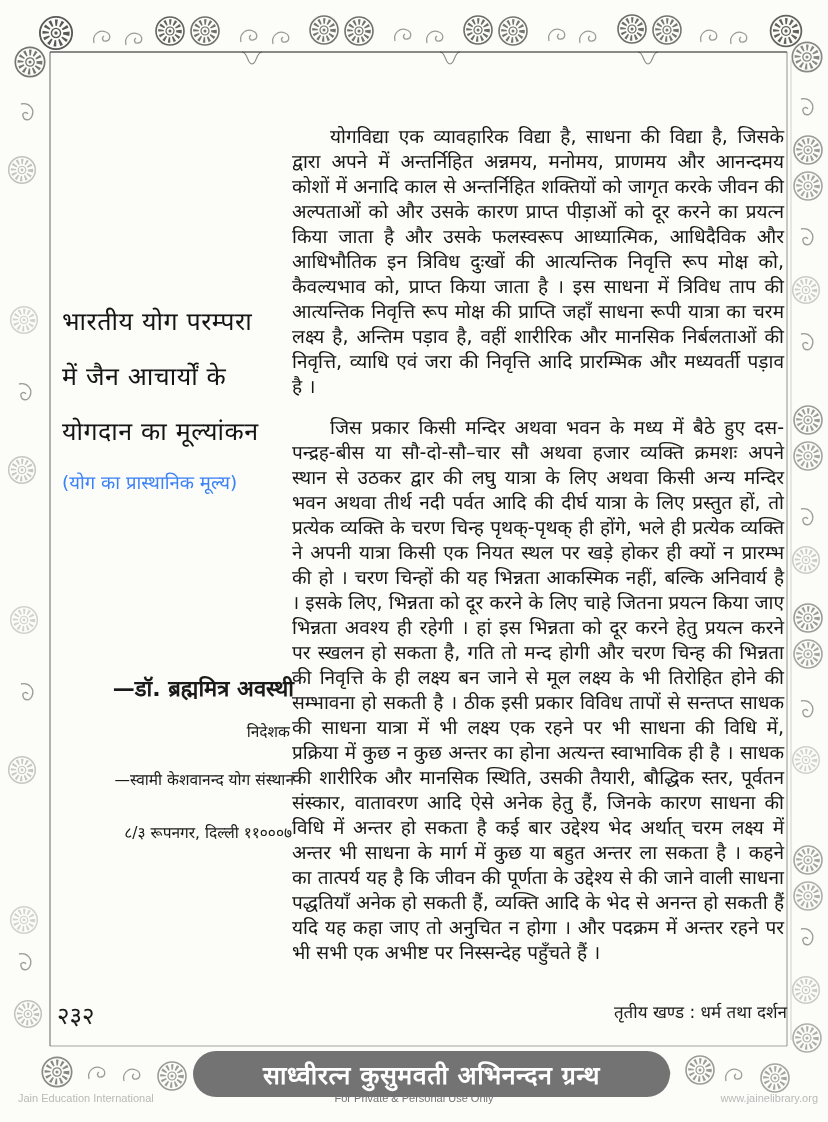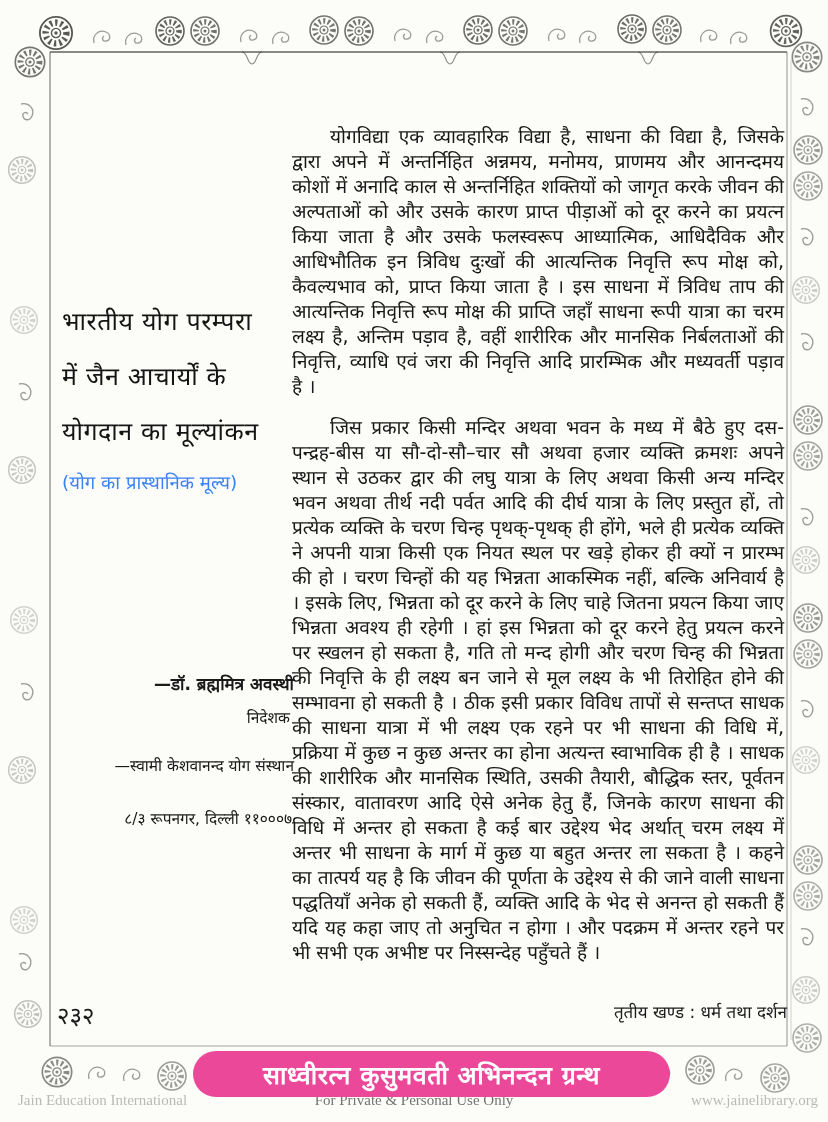--- a/index.html
+++ b/index.html
@@ -15,51 +15,51 @@
   
   .title-block { position:absolute; left:62px; top:294px; width:236px; }
   .title-block .tl {
     display:block; font-size:25px; font-weight:normal; line-height:55px;
     color:#141414; letter-spacing:0.5px; white-space:nowrap;
   }
   .subtitle { margin-top:10px; font-size:18.5px; color:#3b82f6; white-space:nowrap; }
 
   
   .author-block { position:absolute; left:56px; top:672px; width:238px; text-align:right; }
-  .author-name { font-size:17px; font-weight:bold; margin-bottom:11px; white-space:nowrap; }
+  .author-name { font-size:22px; font-weight:bold; margin-bottom:18px; white-space:nowrap; }
   .author-designation { font-size:15.5px; margin-bottom:26px; padding-right:4px; }
   .author-institution { font-size:15.5px; margin-bottom:31px; white-space:nowrap; }
   .author-address { font-size:15.5px; padding-right:2px; white-space:nowrap; }
 
   
   .body-text { position:absolute; left:292px; top:124px; width:492px; }
   .body-text p {
     margin:0 0 16px 0; font-size:19px; line-height:25px;
     text-align:justify; text-indent:38px; color:#161616;
   }
 
   
   .page-number { position:absolute; left:57px; top:998px; font-size:24px; color:#1c1c1c; }
   .section-title { position:absolute; right:41px; top:1000px; font-size:17px; color:#1c1c1c; }
 
   
   .banner {
     position:absolute; left:193px; top:1051px; width:477px; height:46px;
-    background:#ec4899; border-radius:24px;
+    background:#737373; border-radius:24px;
     display:flex; align-items:center; justify-content:center;
     z-index:2;
   }
   .banner-text {
     color:#ffffff; font-size:25px; font-weight:bold; white-space:nowrap;
     letter-spacing:0.5px;
   }
 
   
   .scan-meta { position:absolute; left:0; top:1092px; width:828px; height:20px;
-    font-family:Liberation Serif, serif; font-size:15px; color:#b9b9b9; z-index:1; }
+    font-family:Liberation Sans, sans-serif; font-size:11px; color:#b9b9b9; z-index:1; }
   .scan-meta .left  { position:absolute; left:18px; top:0; }
   .scan-meta .center{ position:absolute; left:0; right:0; top:0; text-align:center; color:#737373; }
   .scan-meta .right { position:absolute; right:10px; top:0;text-align:center; }
 </style>
 </head>
 <body>
 
 <div class="page">
 
   <svg class="border-art" id="border-art" width="828" height="1122" viewBox="0 0 828 1122">

